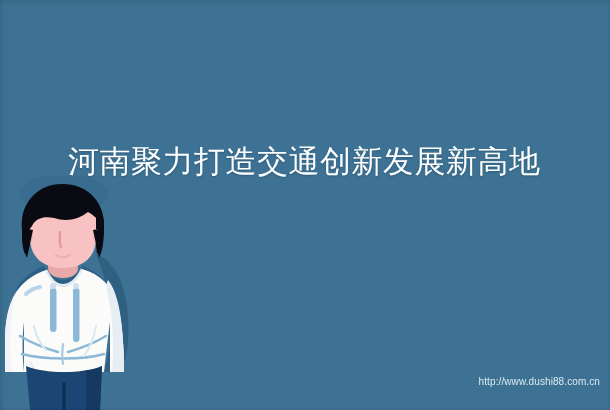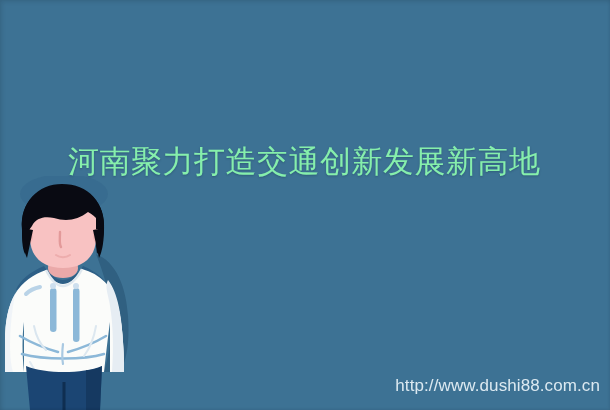--- a/index.html
+++ b/index.html
@@ -30,32 +30,32 @@
   
   #headline {
     position: absolute;
     left: 68px;
     top: 142px;
     width: 490px;
     height: 40px;
     line-height: 40px;
     font-size: 31px;
     letter-spacing: 0.5px;
-    color: #86efac;
+    color: #ffffff;
     white-space: nowrap;
     z-index: 30;
     text-shadow: 0 1px 2px rgba(20,50,70,0.35);
   }
 
   
   #watermark {
     position: absolute;
     right: 10px;
     top: 376px;
-    font-size: 17px;
+    font-size: 10px;
     color: rgba(233,243,249,0.92);
     letter-spacing: 0.1px;
     z-index: 30;
   }
 
   
   #figure {
     position: absolute;
     left: 0;
     top: 176px;

